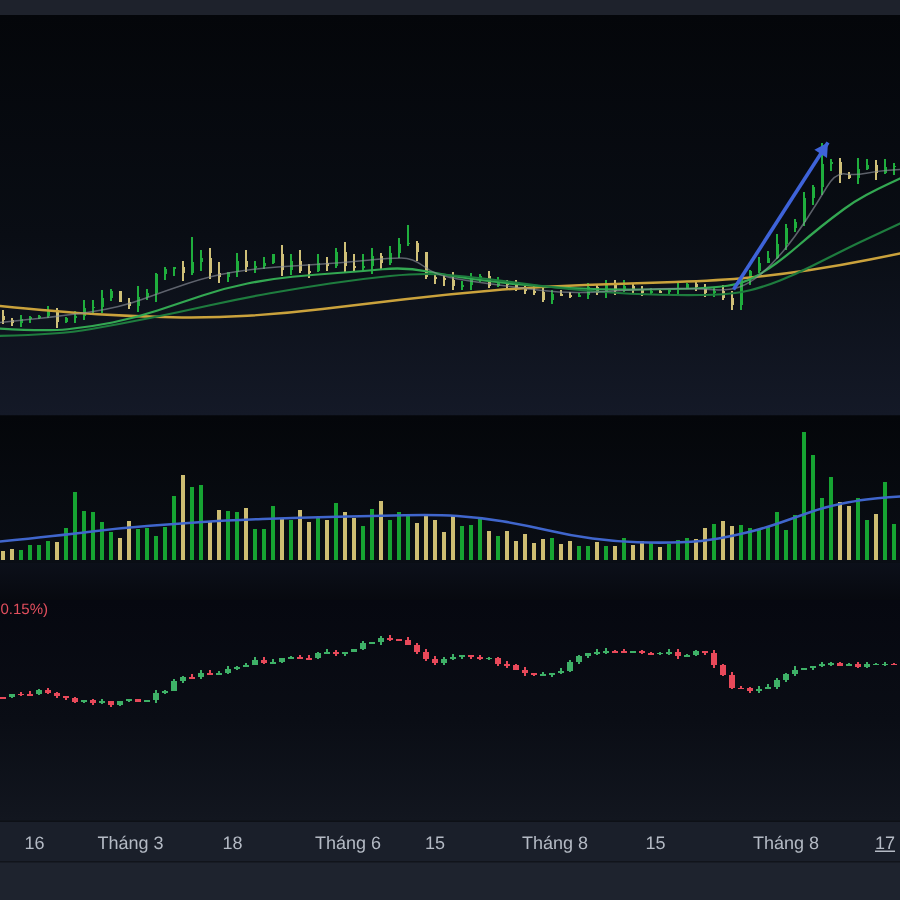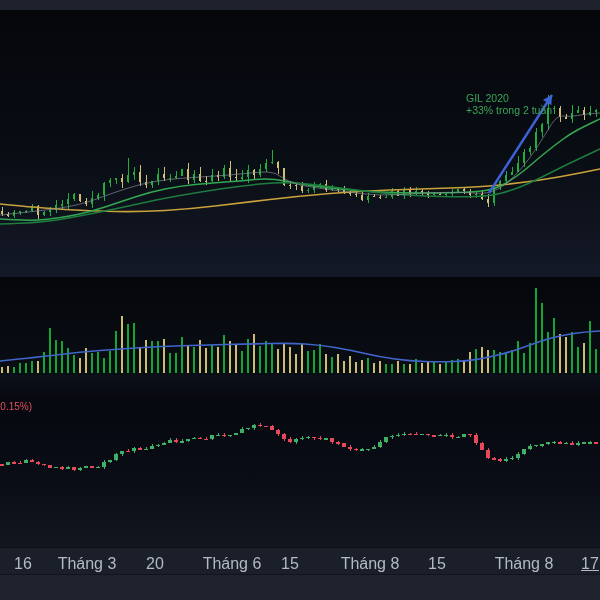--- a/index.html
+++ b/index.html
@@ -8,21 +8,21 @@
   .band{position:absolute;left:0;width:600px;}
   .topbar{top:0;height:10px;background:#1e222c;border-bottom:1px solid #10131a;}
   .price-bg{top:10px;height:267px;background:linear-gradient(180deg,#04060a 0%,#090d14 55%,#141927 100%);}
   .vol-bg{top:277px;height:98px;background:linear-gradient(180deg,#04060a,#0a0e15);}
   .gap-bg{top:375px;height:25px;background:linear-gradient(180deg,#0c101a,#07090f);}
   .idx-bg{top:400px;height:147px;background:linear-gradient(180deg,#060810 0%,#0a0d15 55%,#12161f 100%);}
   .axis-band{top:547px;height:27px;background:#1a1f2a;border-top:1px solid #0d1016;}
   .footer{top:574px;height:26px;background:#1e232e;border-top:1px solid #11141b;}
   svg.chart{position:absolute;left:0;top:0;}
   .axis-label{position:absolute;top:7px;transform:translateX(-50%);
-              font-size:16px;color:#b4bac4;white-space:nowrap;}
+              font-size:12px;color:#b4bac4;white-space:nowrap;}
   .annotation{position:absolute;left:466px;top:92px;font-size:10.5px;line-height:12px;
               color:#3aa559;white-space:nowrap;}
   .idx-label{position:absolute;left:-3px;top:401px;font-size:10px;color:#e34f5e;white-space:nowrap;}
 </style>
 </head>
 <body>
 
 <div class="stage">
   <div class="band topbar"></div>
   <div class="band price-bg"></div>
@@ -545,31 +545,27 @@
         <rect x="576" y="442.8841244354844" width="4" height="1.774616206437372" fill="#3eb167"></rect>
         <rect x="583.5" y="441.92236480186693" width="1" height="1.2204553316998954" fill="#3eb167"></rect>
         <rect x="582" y="442.39668053910134" width="4" height="1.2" fill="#3eb167"></rect>
         <rect x="589.5" y="441.44267661610087" width="1" height="2.2548714102671283" fill="#3eb167"></rect>
         <rect x="588" y="442.339800087469" width="4" height="1.2" fill="#3eb167"></rect>
         <rect x="595.5" y="442.22609720562053" width="1" height="1.1059977613349474" fill="#e8495a"></rect>
         <rect x="594" y="442.339800087469" width="4" height="1.2" fill="#e8495a"></rect>
       </g>
     </svg>
 
-  <div class="annotation">
-    <div>GIL 2020</div>
-    <div>+33% trong 2 tuần</div>
-  </div>
 
   <div class="idx-label">-0.15%)</div>
 
   <div class="band axis-band" id="x-axis">
       <span class="axis-label" style="left: 23px;">16</span>
       <span class="axis-label" style="left: 87px;">Tháng 3</span>
-      <span class="axis-label" style="left: 155px;">20</span>
+      <span class="axis-label" style="left: 155px;">18</span>
       <span class="axis-label" style="left: 232px;">Tháng 6</span>
       <span class="axis-label" style="left: 290px;">15</span>
       <span class="axis-label" style="left: 370px;">Tháng 8</span>
       <span class="axis-label" style="left: 437px;">15</span>
       <span class="axis-label" style="left: 524px; text-align: center;">Tháng 8</span>
       <span class="axis-label" style="left: 590px; text-decoration: underline;">17</span>
     </div>
   <div class="band footer"></div>
 </div>
 

